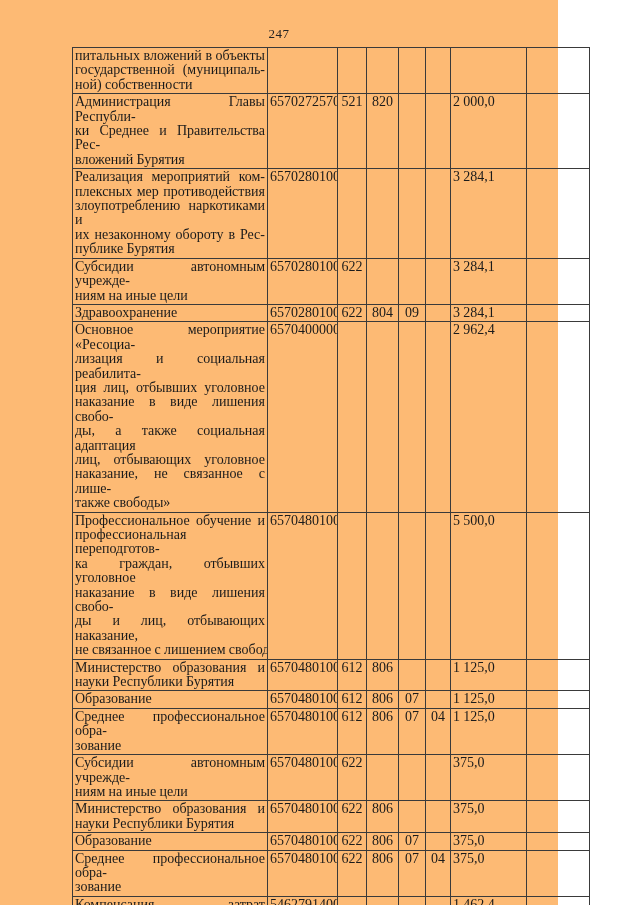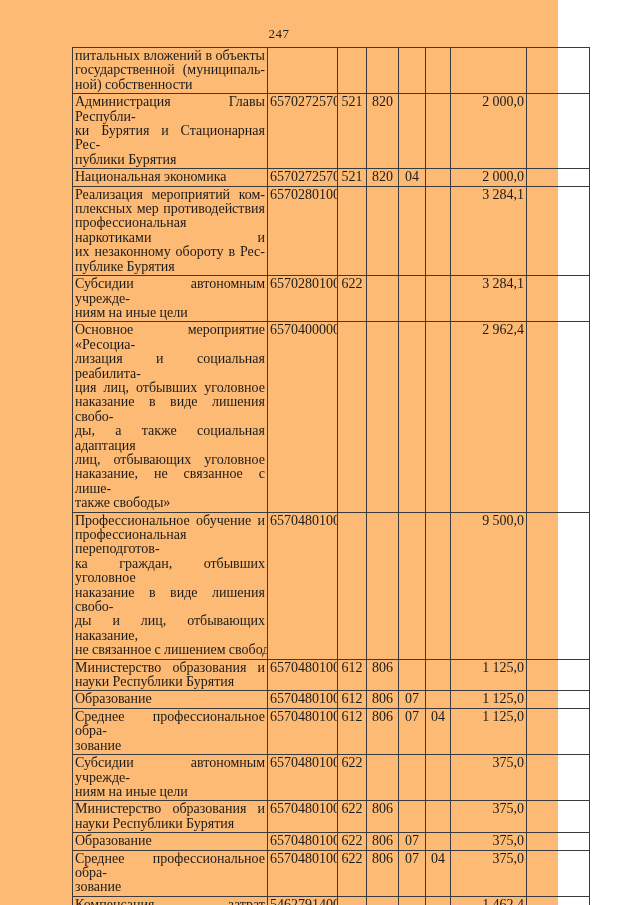--- a/index.html
+++ b/index.html
@@ -48,21 +48,21 @@
   td.c-name .just {
     white-space: normal;
     text-align: justify;
     text-align-last: justify;
   }
   td.c-num {
     text-align: center;
     padding: 1px 1px;
   }
   td.c-amount {
-    text-align: right;
+    text-align: left;
     padding: 1px 5px 1px 1px;
     white-space: nowrap;
   }
   td.c-extra { padding: 1px 2px; }
 </style>
 </head>
 <body>
 
 <div class="page">
   <div class="page-number">247</div>
@@ -89,68 +89,68 @@
     <td class="c-num"></td>
     <td class="c-num"></td>
     <td class="c-num"></td>
     <td class="c-num"></td>
     <td class="c-amount"></td>
     <td class="c-extra"></td>
   </tr>
         <tr>
     <td class="c-name">
             <div class="jline just">Администрация Главы Республи-</div>
-            <div class="jline just">ки Бурятия и Стационарная Рес-</div>
-            <div class="jline">публики Бурятия</div>
+            <div class="jline just">ки Среднее и Правительства Рес-</div>
+            <div class="jline">вложений Бурятия</div>
           </td>
     <td class="c-num">6570272570</td>
     <td class="c-num">521</td>
     <td class="c-num">820</td>
     <td class="c-num"></td>
     <td class="c-num"></td>
     <td class="c-amount">2 000,0</td>
     <td class="c-extra"></td>
   </tr>
         <tr>
     <td class="c-name">
-            <div class="jline">Национальная экономика</div>
-          </td>
-    <td class="c-num">6570272570</td>
-    <td class="c-num">521</td>
-    <td class="c-num">820</td>
-    <td class="c-num">04</td>
-    <td class="c-num"></td>
-    <td class="c-amount">2 000,0</td>
-    <td class="c-extra"></td>
-  </tr>
-        <tr>
-    <td class="c-name">
             <div class="jline just">Реализация мероприятий ком-</div>
             <div class="jline just">плексных мер противодействия</div>
-            <div class="jline just">профессиональная наркотиками и</div>
+            <div class="jline just">злоупотреблению наркотиками и</div>
             <div class="jline just">их незаконному обороту в Рес-</div>
             <div class="jline">публике Бурятия</div>
           </td>
     <td class="c-num">6570280100</td>
     <td class="c-num"></td>
     <td class="c-num"></td>
     <td class="c-num"></td>
     <td class="c-num"></td>
     <td class="c-amount">3 284,1</td>
     <td class="c-extra"></td>
   </tr>
         <tr>
     <td class="c-name">
             <div class="jline just">Субсидии автономным учрежде-</div>
             <div class="jline">ниям на иные цели</div>
           </td>
     <td class="c-num">6570280100</td>
     <td class="c-num">622</td>
     <td class="c-num"></td>
     <td class="c-num"></td>
+    <td class="c-num"></td>
+    <td class="c-amount">3 284,1</td>
+    <td class="c-extra"></td>
+  </tr>
+        <tr>
+    <td class="c-name">
+            <div class="jline">Здравоохранение</div>
+          </td>
+    <td class="c-num">6570280100</td>
+    <td class="c-num">622</td>
+    <td class="c-num">804</td>
+    <td class="c-num">09</td>
     <td class="c-num"></td>
     <td class="c-amount">3 284,1</td>
     <td class="c-extra"></td>
   </tr>
         <tr>
     <td class="c-name">
             <div class="jline just">Основное мероприятие «Ресоциа-</div>
             <div class="jline just">лизация и социальная реабилита-</div>
             <div class="jline just">ция лиц, отбывших уголовное</div>
             <div class="jline just">наказание в виде лишения свобо-</div>
@@ -174,21 +174,21 @@
             <div class="jline just">ка граждан, отбывших уголовное</div>
             <div class="jline just">наказание в виде лишения свобо-</div>
             <div class="jline just">ды и лиц, отбывающих наказание,</div>
             <div class="jline">не связанное с лишением свободы</div>
           </td>
     <td class="c-num">6570480100</td>
     <td class="c-num"></td>
     <td class="c-num"></td>
     <td class="c-num"></td>
     <td class="c-num"></td>
-    <td class="c-amount">9 500,0</td>
+    <td class="c-amount">5 500,0</td>
     <td class="c-extra"></td>
   </tr>
         <tr>
     <td class="c-name">
             <div class="jline just">Министерство образования и</div>
             <div class="jline">науки Республики Бурятия</div>
           </td>
     <td class="c-num">6570480100</td>
     <td class="c-num">612</td>
     <td class="c-num">806</td>

